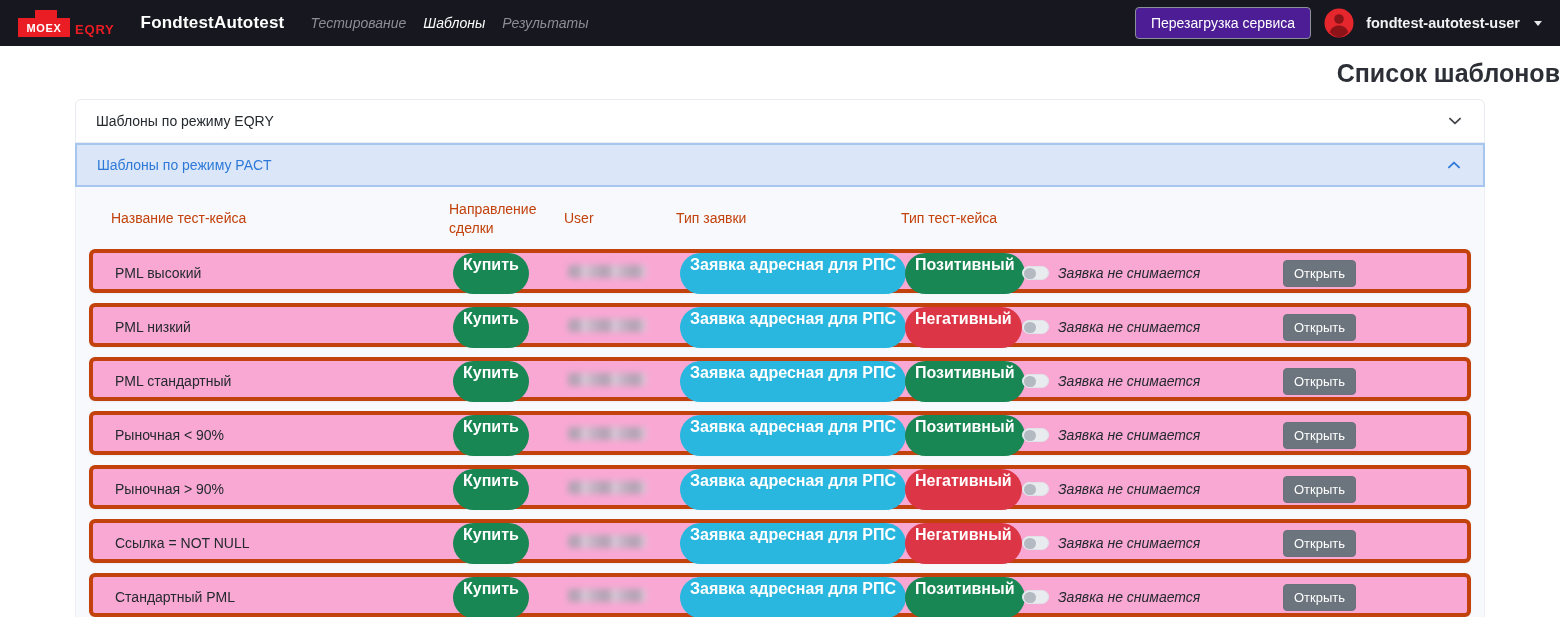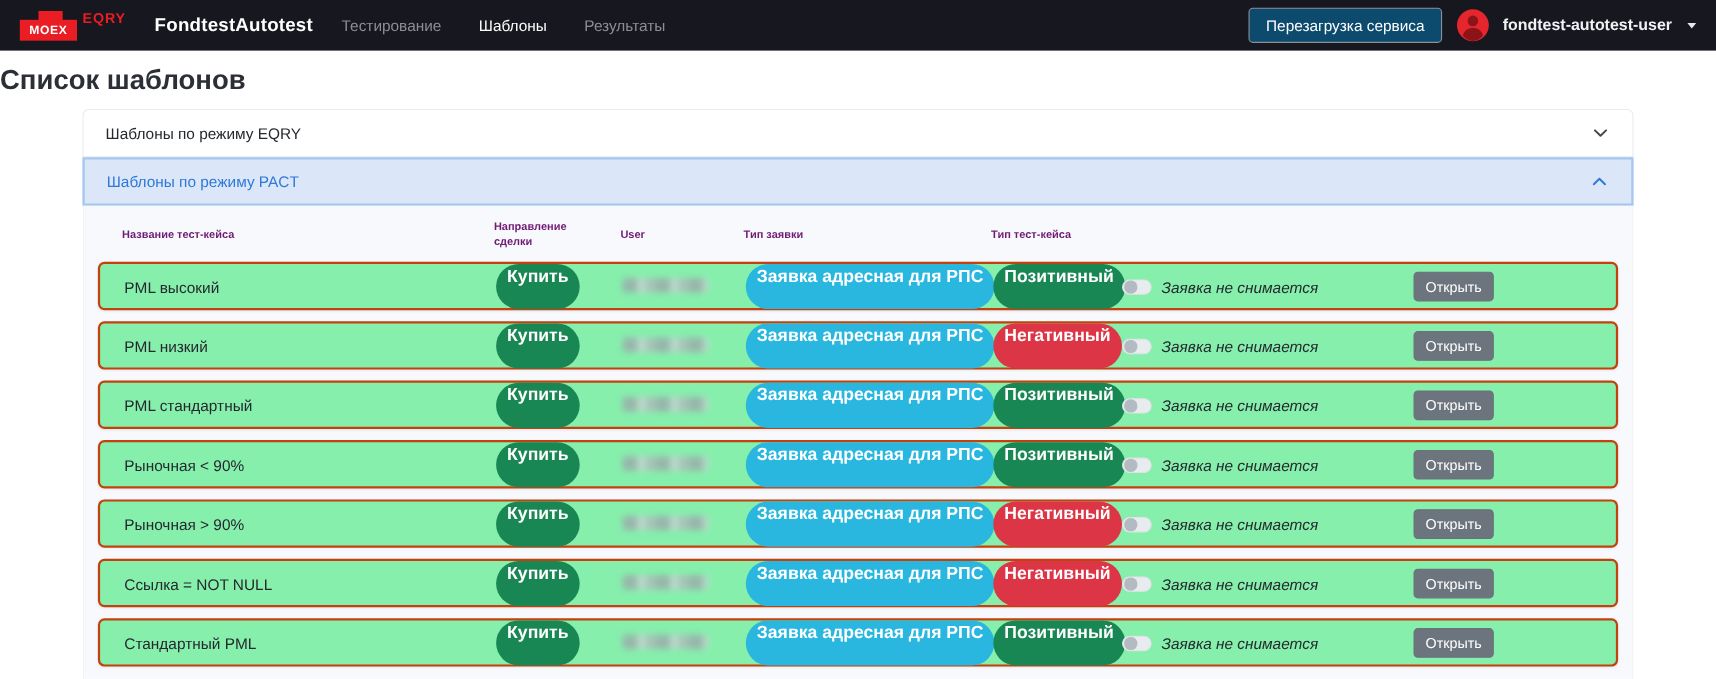--- a/index.html
+++ b/index.html
@@ -1,56 +1,56 @@
 <!DOCTYPE html>
 <html><head>
 <meta charset="utf-8">
 <style>
   * { box-sizing: border-box; margin: 0; padding: 0; }
   html,body { width:1560px; height:617px; background:#fff; overflow:hidden;
     font-family:"Liberation Sans", sans-serif; color:#212529; }
 
   
   .navbar { height:46px; background:#17171f; display:flex; align-items:center; padding:0 18px; }
-  .logo { display:flex; align-items:flex-start; margin-right:26px; cursor:pointer; }
+  .logo { display:flex; align-items:flex-end; margin-right:26px; cursor:pointer; }
   .logo-mark { position:relative; width:52px; height:28px; margin-right:5px; }
   .logo-top { position:absolute; left:17px; top:1px; width:22px; height:9px; background:#ea1c24; }
   .logo-main { position:absolute; left:0; bottom:0; width:52px; height:19px; background:#ea1c24;
     color:#fff; font-weight:bold; font-size:11px; letter-spacing:.6px;
     display:flex; align-items:center; justify-content:center; }
   .logo-group { color:#ea1c24; font-weight:bold; font-size:13px; letter-spacing:.8px; }
   .app-title { color:#fff; font-size:17px; font-weight:600; margin-right:26px; letter-spacing:.2px; }
-  .nav { display:flex; align-items:flex-end; gap:34px; }
+  .nav { display:flex; align-items:flex-end; gap:17px;font-style:italic; }
   .nav-link { color:#8d8d96; font-size:14px; cursor:pointer; }
   .nav-link.active { color:#fdfdfd; }
   .nav-right { margin-left:auto; display:flex; align-items:center; }
-  .reload-btn { background:#0c4a6e; border:1px solid #8a9199; color:#fff; font-size:14px;
+  .reload-btn { background:#4c1d95; border:1px solid #8a9199; color:#fff; font-size:14px;
     font-family:inherit; padding:7px 15px; border-radius:4px; cursor:pointer; margin-right:13px; }
   .user-menu { display:flex; align-items:center; gap:12px; cursor:pointer;font-weight:bold; }
   .avatar { width:30px; height:30px; display:block; }
   .user-name { color:#f2f2f4; font-size:14.5px; }
   .caret { width:0; height:0; border-left:4.5px solid transparent; border-right:4.5px solid transparent;
     border-top:5px solid #e8e8ea; margin-left:2px; }
 
   
-  .page-title { text-align:left; font-size:25px; font-weight:600; color:#2c3036; margin:13px 0 11px; }
+  .page-title { text-align:right; font-size:25px; font-weight:600; color:#2c3036; margin:13px 0 11px; }
   .accordion { width:1410px; margin:0 auto; }
   .acc-header { height:44px; display:flex; align-items:center; justify-content:space-between;
     padding:0 20px; font-size:14px; cursor:pointer; }
   .acc-collapsed { background:#fff; border:1px solid #e8ebef; border-radius:6px 6px 0 0; color:#24292e; }
   .acc-expanded { background:#dbe7f8; border:2px solid #a6c5ef; color:#2e79d8; }
   .chev { display:block; }
 
   .acc-panel { background:#f7f9fc; border:1px solid #edf0f4; border-top:none;
     border-radius:0 0 6px 6px; padding:0 13px 4px; }
 
   .t-grid { display:grid; grid-template-columns:338px 115px 112px 225px 117px 1fr 64px; align-items:center; }
-  .t-header { padding:13px 120px 11px 22px; font-weight:bold; font-size:10px; color:#701a75; line-height:1.35; }
+  .t-header { padding:13px 120px 11px 22px; font-weight:normal; font-size:14px; color:#c2410c; line-height:1.35; }
   .t-header .hcell { padding-right:14px; }
-  .t-row { background:#86efac; border:2px solid #c2410c; border-radius:6px; height:44px;
+  .t-row { background:#f9a8d4; border:4px solid #c2410c; border-radius:6px; height:44px;
     margin-bottom:10px; padding:0 120px 0 22px; box-shadow:0 1px 2px rgba(16,24,40,.05); }
   .cell { font-size:14px; color:#24292e; }
 
   .badge { display:inline-block; color:#fff; font-size:16px; font-weight:bold;
     padding:3px 10px 20px; border-radius:10rem; white-space:nowrap; }
   .user-blur { display:inline-block; width:78px; height:13px; border-radius:2px;
     background:repeating-linear-gradient(90deg,#9da3ab 0 13px,#ccd0d5 13px 21px,#b0b5bc 21px 30px);
     filter:blur(3px); opacity:.75; }
   .toggle-cell { display:flex; align-items:center;font-style:italic; }
   .switch { position:relative; width:27px; height:14px; background:#e9ecef;

